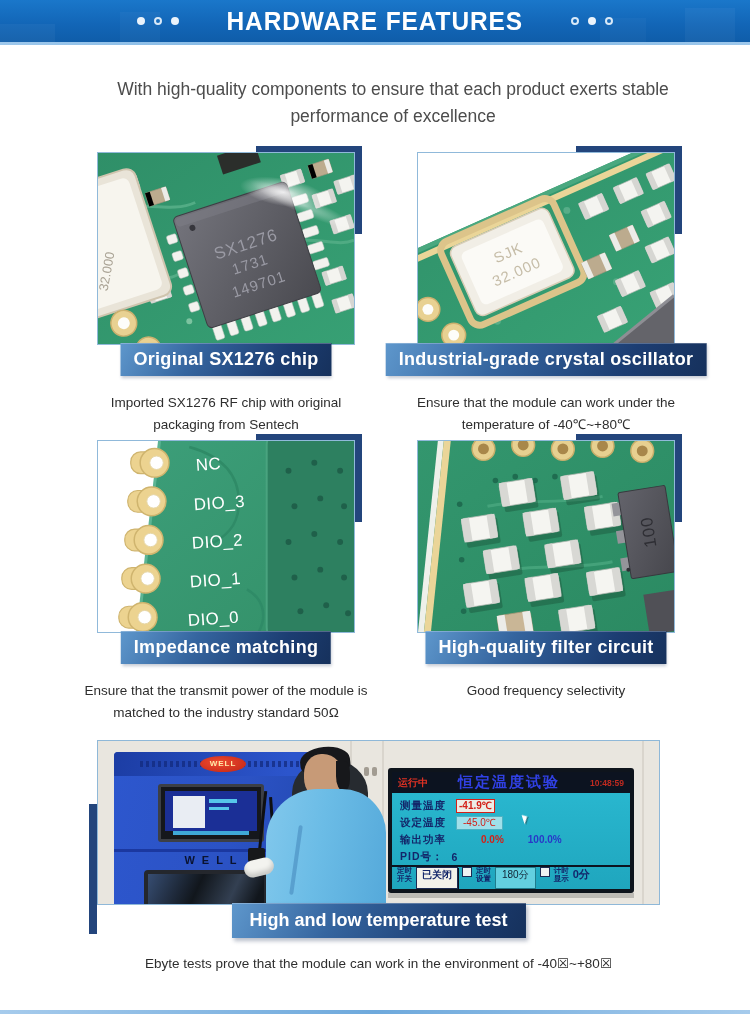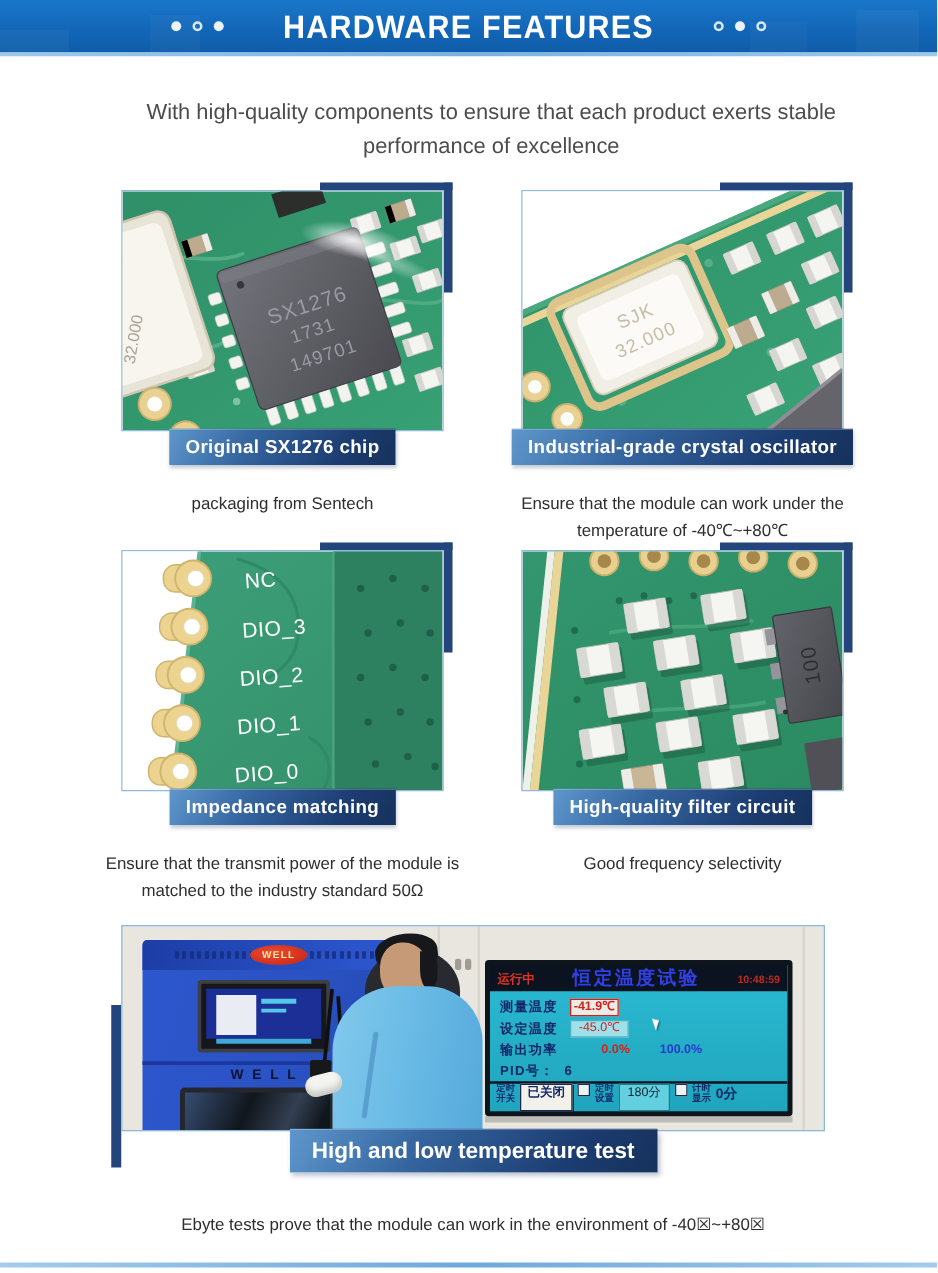--- a/index.html
+++ b/index.html
@@ -26,21 +26,21 @@
   
   .intro { position:absolute; left:0; top:76px; width:750px; text-align:center; color:#4c4c4c; font-size:17.5px; line-height:27px;margin-left:18px; }
 
   
   .feature-card { position:absolute; width:258px; height:300px; }
   .img-frame { position:absolute; left:0; top:0; width:258px; height:193px; border:1px solid #90b9da; background:#fff; overflow:hidden; }
   .accent-top { position:absolute; top:-6px; right:-7px; width:106px; height:6px; background:#23457c; }
   .accent-right { position:absolute; top:-6px; right:-7px; width:7px; height:88px; background:#23457c; }
   .ribbon { position:absolute; top:191px; left:50%; transform:translateX(-50%); white-space:nowrap;
     background:linear-gradient(118deg,#5e97cc 0%,#35659f 35%,#1c3d72 75%,#16315c 100%);
-    color:#ffffff; font-size:15px; font-weight:bold; padding:6px 13px; letter-spacing:.3px;
+    color:#ffffff; font-size:18px; font-weight:bold; padding:6px 13px; letter-spacing:.3px;
     box-shadow:inset 0 1px 0 rgba(255,255,255,.25), 1px 2px 3px rgba(20,40,80,.25); }
   .feature-desc { position:absolute; top:240px; left:50%; transform:translateX(-50%); width:360px; text-align:center;
     color:#2e2e2e; font-size:13.5px; line-height:22px; }
 
   svg { display:block; }
   svg text { font-family:"Liberation Sans", sans-serif; }
 
   
   .big-card { position:absolute; left:97px; top:740px; width:563px; height:300px; }
   .big-accent-left { position:absolute; left:-8px; top:64px; width:8px; height:130px; background:#23457c; }
@@ -104,21 +104,21 @@
   .btn-off { background:#f2f1ea; border:1.5px solid #1c2a52; box-shadow:1px 1px 0 #0c1320; color:#13266a; font-weight:bold; font-size:10px; padding:0 5px; line-height:13px; }
   .chk { width:10px; height:10px; background:#eef2f2; border:1.5px solid #1c2a52; }
   .btn-min { background:#63d0e0; border:1.5px solid #1f7c8c; color:#123; font-size:10px; padding:0 6px; line-height:13px; }
   .fmin { font-size:11px; font-weight:bold; color:#13266a; }
   .cursor { position:absolute; left:55%; top:36%; width:0; height:0; border-left:5px solid #ffffff; border-top:3px solid transparent; border-bottom:7px solid transparent; transform:rotate(-18deg); filter:drop-shadow(1px 1px 0 rgba(0,0,0,.4)); }
 
   .big-ribbon { position:absolute; top:163px; left:50%; transform:translateX(-50%); white-space:nowrap;
     background:linear-gradient(118deg,#5e97cc 0%,#35659f 35%,#1c3d72 75%,#16315c 100%);
     color:#fff; font-size:18px; font-weight:bold; padding:7px 18px;
     box-shadow:inset 0 1px 0 rgba(255,255,255,.25), 2px 3px 4px rgba(20,40,80,.3); }
-  .big-desc { position:absolute; top:215px; left:50%; transform:translateX(-50%); width:700px; text-align:center; color:#2e2e2e; font-size:13.5px;margin-top:16px; }
+  .big-desc { position:absolute; top:215px; left:50%; transform:translateX(-50%); width:700px; text-align:center; color:#2e2e2e; font-size:13.5px; }
 
   .bottom-line { position:absolute; left:0; top:1010px; width:750px; height:4px;
     background:linear-gradient(90deg,#a6cbec 0%,#6ea9dc 50%,#a6cbec 100%); }
 </style>
 </head>
 <body>
 
 <div class="page">
 
   <div class="header">
@@ -236,20 +236,21 @@
             <circle r="6" fill="#fdfdfa"></circle>
           <g transform="translate(32,18)">
               <circle r="13" fill="#e8d192" stroke="#cbb06e" stroke-width="1.5"></circle>
               <circle r="6" fill="#fdfdfa"></circle>
             </g>
         </g>
       </svg>
     </div>
     <div class="ribbon">Original SX1276 chip</div>
     <div class="feature-desc">
+      <div>Imported SX1276 RF chip with original</div>
       <div>packaging from Sentech</div>
     </div>
   </div>
 
   <div class="feature-card" style="left:417px; top:152px;">
     <div class="accent-top"></div>
     <div class="accent-right"></div>
     <div class="img-frame">
       <svg viewBox="0 0 258 193" width="256" height="191" preserveAspectRatio="none">
         <defs>

